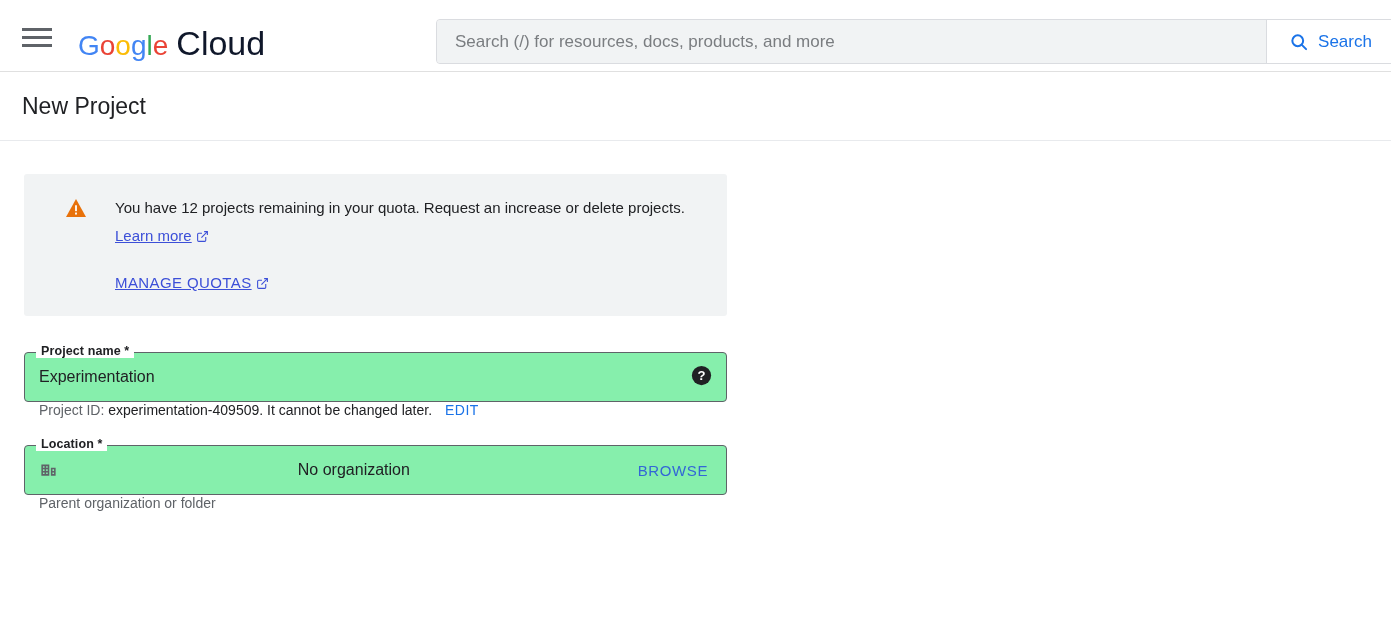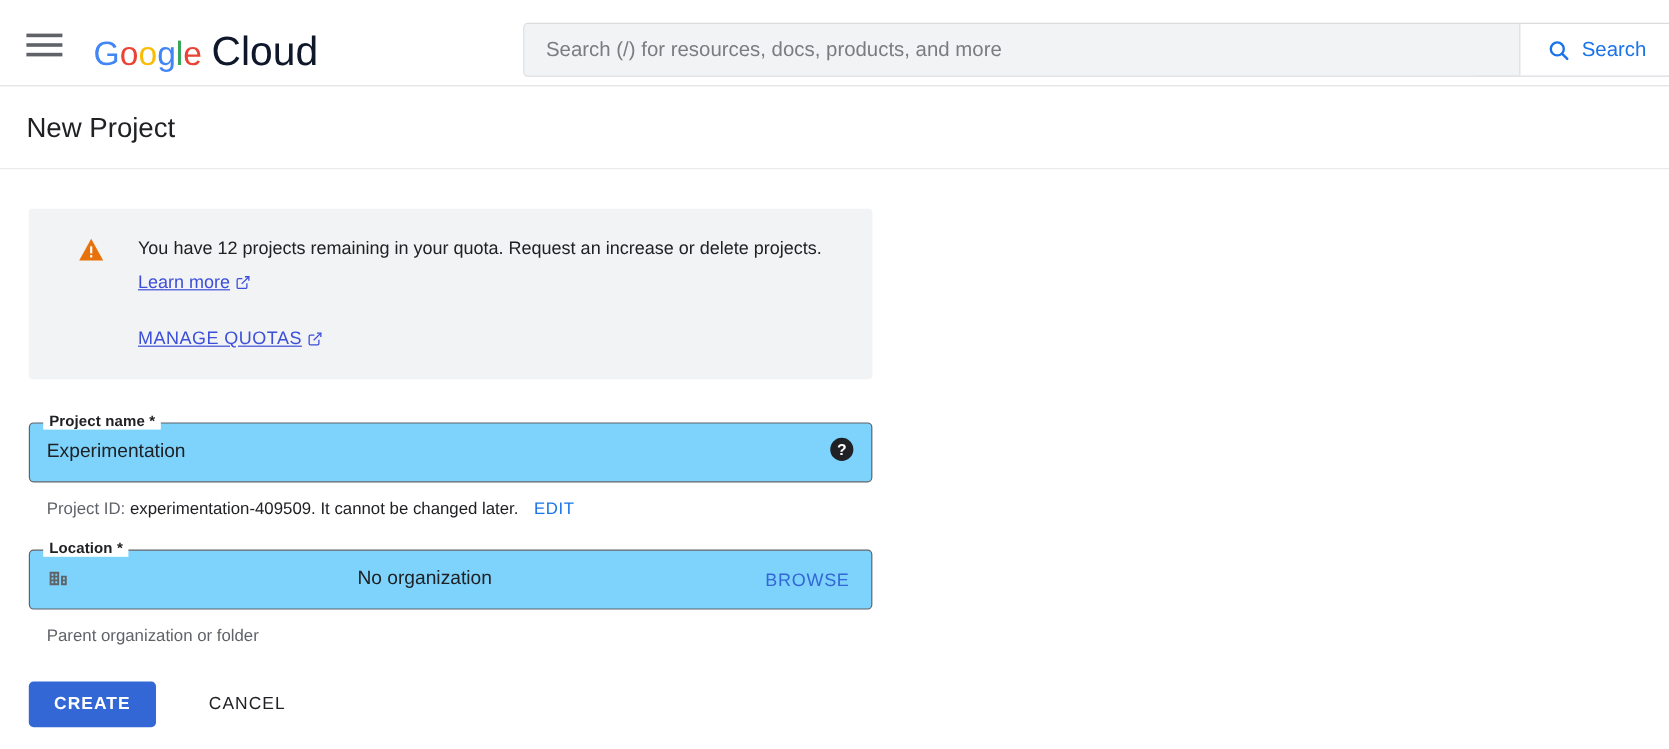--- a/index.html
+++ b/index.html
@@ -152,21 +152,21 @@
   
   .field {
     position: relative;
     width: 703px;
     height: 50px;
     border: 1px solid #5f6368;
     border-radius: 4px;
     display: flex;
     align-items: center;
     padding: 0 14px;
-    background: #7dd3fc;
+    background: #86efac;
   }
   .field-label {
     position: absolute;
     top: -9px;
     left: 11px;
     background: #fff;
     padding: 0 5px;
     font-size: 12.5px;
     font-weight: bold;
     color: #202124;
@@ -179,21 +179,21 @@
     outline: none;
     background: transparent;
     flex: 1;
     font-family: "Liberation Sans", sans-serif;
     padding: 0;
   }
   .help-ic { cursor: pointer; flex: 0 0 auto; }
   .helper-text {
     font-size: 14px;
     color: #5f6368;
-    margin: 13px 0 0 15px;
+    margin: 0 0 0 15px;
   }
   .helper-strong { color: #202124; }
   .edit-link {
     color: #1a73e8;
     margin-left: 9px;
     letter-spacing: 0.5px;
     cursor: pointer;
   }
   .browse-link {
     color: #3367d6;
@@ -325,18 +325,14 @@
         <svg width="19" height="19" viewBox="0 0 24 24" fill="#5f6368">
           <path d="M3 21V7h10v14H3zm2-2h2v-2H5v2zm0-4h2v-2H5v2zm0-4h2V9H5v2zm4 8h2v-2H9v2zm0-4h2v-2H9v2zm0-4h2V9H9v2zM15 21V11h6v10h-6zm2-2h2v-2h-2v2zm0-4h2v-2h-2v2z"></path>
         </svg>
       </span>
       <span class="loc-text">No organization</span>
       <span class="browse-link">BROWSE</span>
     </div>
     <div class="helper-text">Parent organization or folder</div>
   </div>
 
-  <div class="btn-row">
-    <button class="btn-create">CREATE</button>
-    <button class="btn-cancel">CANCEL</button>
-  </div>
 
 </div>
 
 </body></html>

